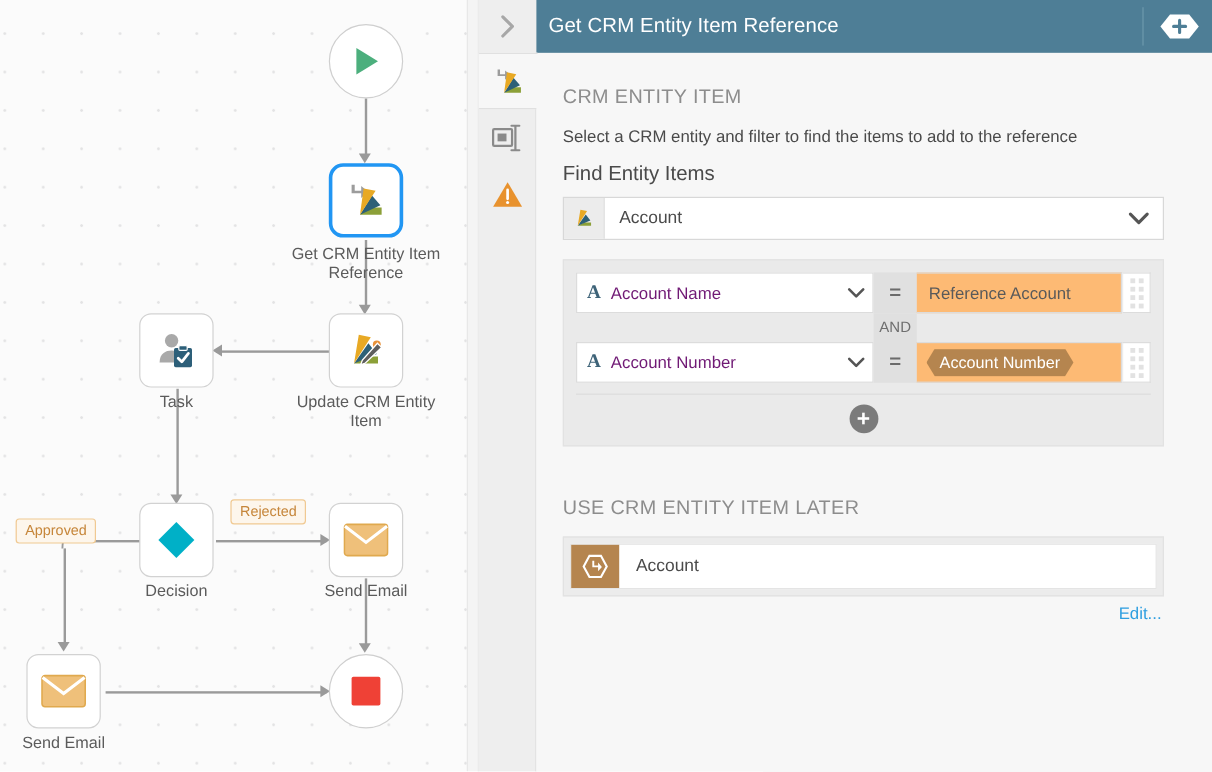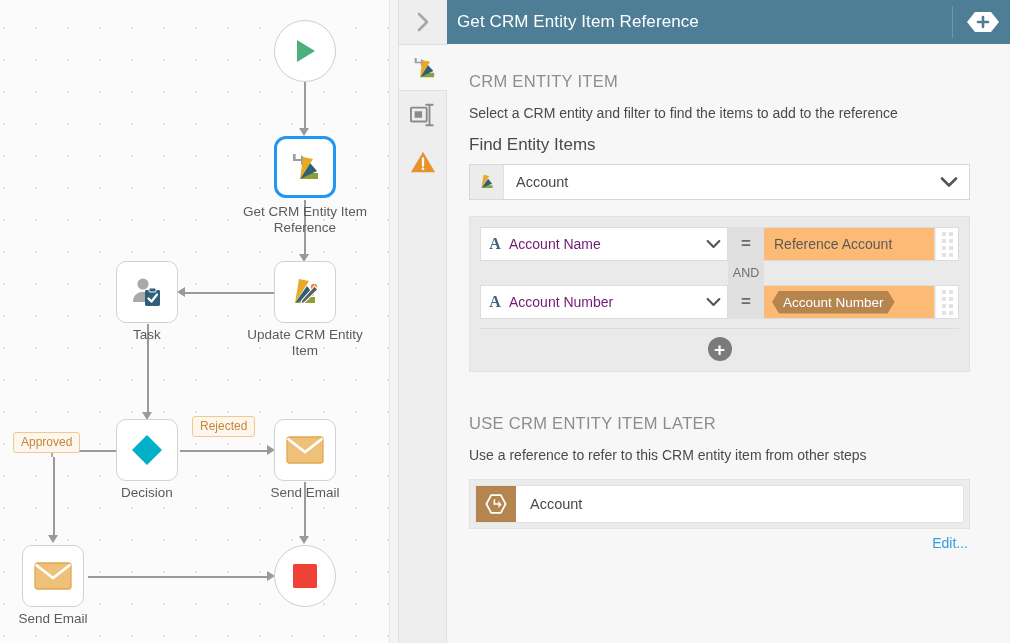--- a/index.html
+++ b/index.html
@@ -479,21 +479,20 @@
 
         <div class="card-sep"></div>
         <div class="add-row">
           <div class="add-circle">
             <span>+</span>
           </div>
         </div>
       </div>
 
       <div class="sec-title">USE CRM ENTITY ITEM LATER</div>
-      <div class="sec-desc" style="margin-bottom:16px;">Use a reference to refer to this CRM entity item from other steps</div>
 
       <div class="ref-box">
         <div class="ref-inner">
           <div class="ref-icon">
             <svg width="24" height="24" viewBox="0 0 30 30">
               <path d="M9 4 L21 4 L27 15 L21 26 L9 26 L3 15 Z" fill="none" stroke="#ffffff" stroke-width="2.2"></path>
               <path d="M12 9 L12 16 L18 16 L18 20 L22 15.5 L18 11 L18 14 L14 14 L14 9 Z" fill="#ffffff"></path>
             </svg>
           </div>
           <div class="ref-name">Account</div>

